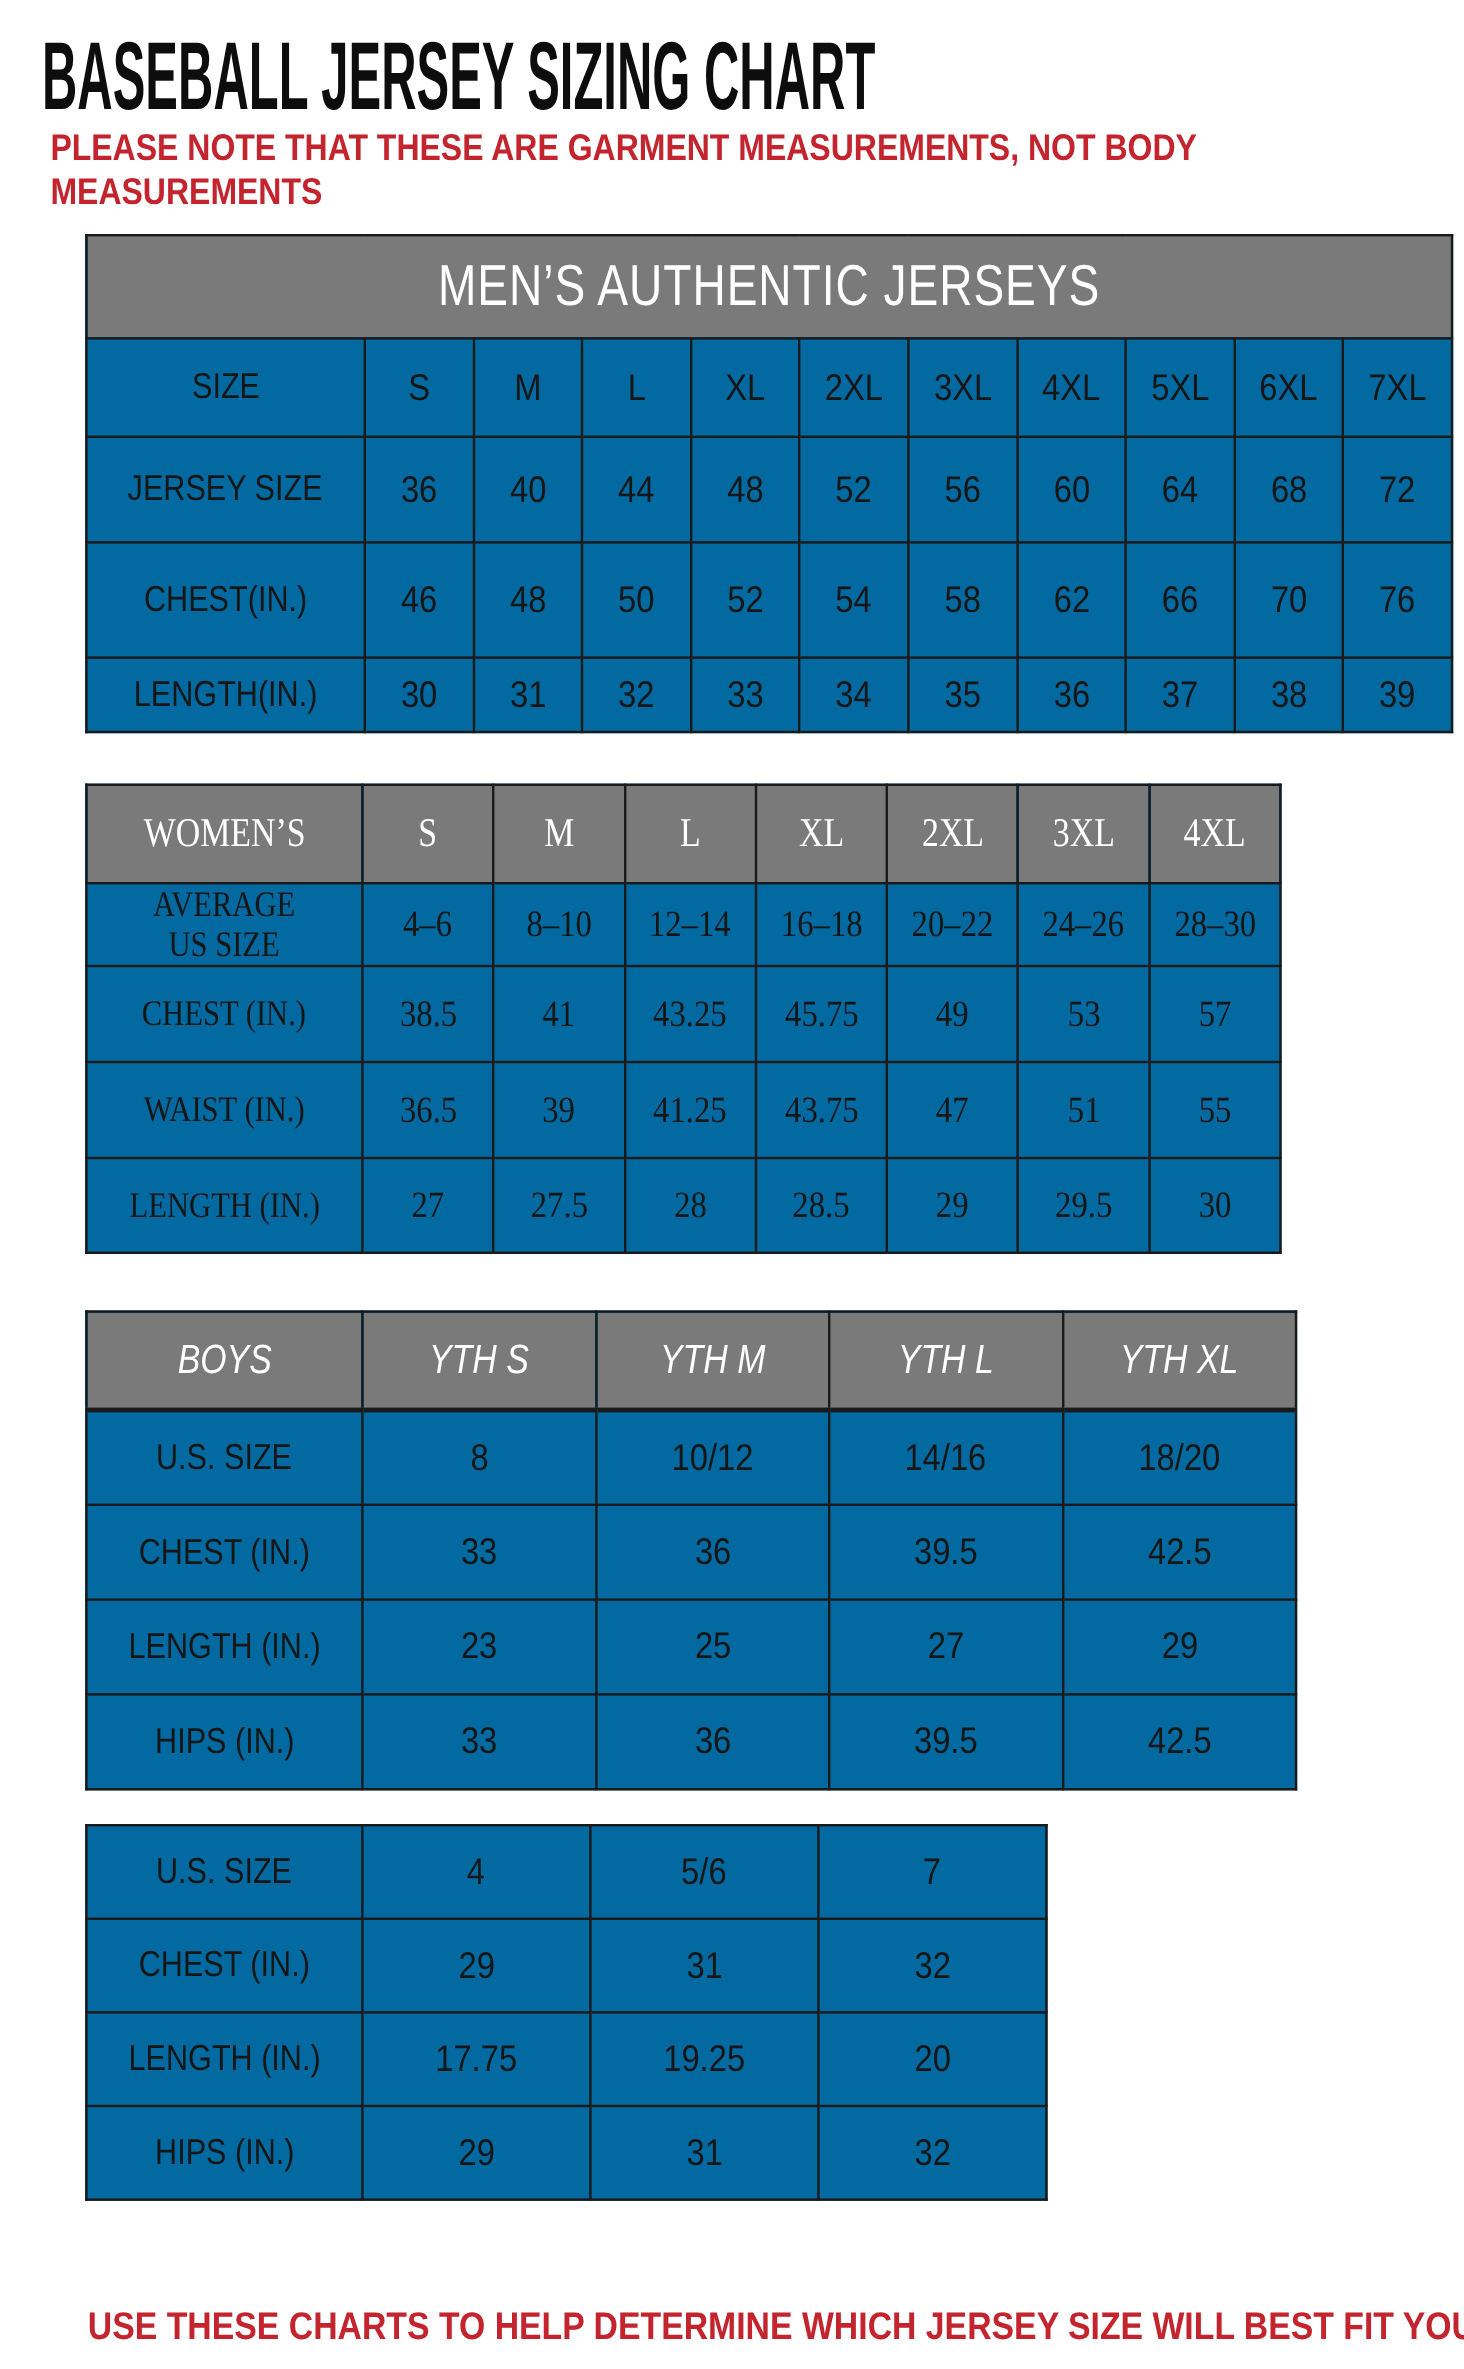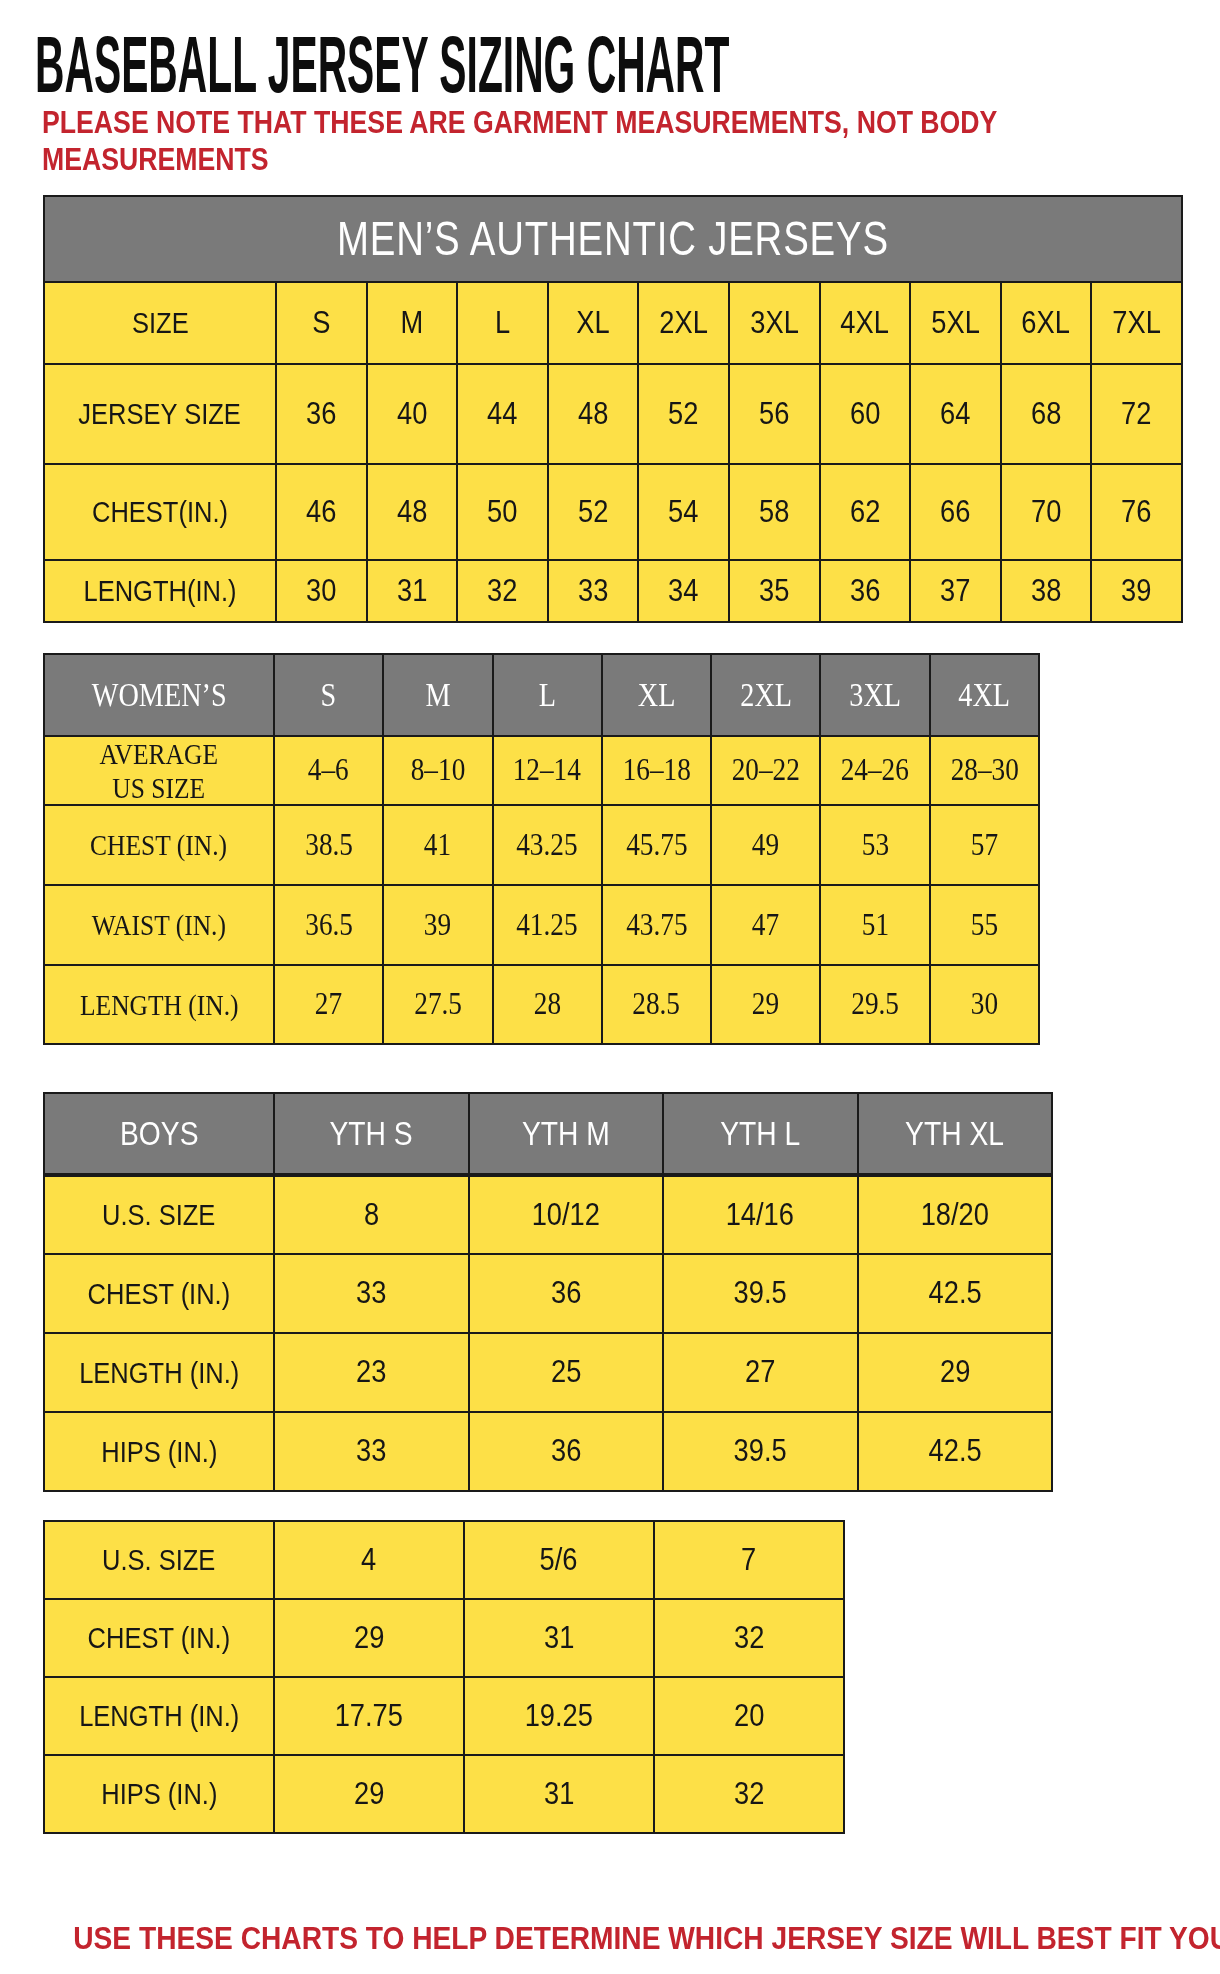--- a/index.html
+++ b/index.html
@@ -11,36 +11,36 @@
     position:absolute;left:35px;top:18px;
     font-size:68px;font-weight:700;color:#0d0d0d;white-space:nowrap;
     transform:scale(0.60,1.18);transform-origin:left top;letter-spacing:0px;
   }
   .note{
     position:absolute;left:42px;top:104px;
     font-size:31px;font-weight:700;color:#c3242e;line-height:37px;
     white-space:pre-line;transform:scaleX(0.86);transform-origin:left top;
   }
   table{
-    position:absolute;border-collapse:collapse;table-layout:fixed;background:#fde047;
+    position:absolute;border-collapse:collapse;table-layout:fixed;background:#0369a1;margin-left:28px;
   }
   td{
     border:2px solid #1a1a1a;text-align:center;vertical-align:middle;
     padding:0;overflow:hidden;
   }
   .cx{
     display:inline-block;transform:scaleX(0.88);transform-origin:center;
     font-size:31px;color:#161616;line-height:1.12;white-space:pre-line;
   }
   .lbl .cx{transform:scaleX(0.85);font-size:30px;}
   .gh{background:#7a7a7a;}
   .gh .cx{color:#ffffff;font-size:34px;transform:scaleX(0.83);}
   .banner-cell{background:#7a7a7a;}
   .banner-cell .cx{color:#ffffff;font-size:48px;letter-spacing:1px;transform:scaleX(0.80);}
-  .thickb td{border-bottom-width:4px;}
+  .thickb td{border-bottom-width:4px;font-style:italic;}
   #mens-table{left:43px;top:195px;width:1140px;}
   #womens-table{left:43px;top:653px;width:997px;font-family:Liberation Serif, serif;}
   #boys-table{left:43px;top:1092px;width:1010px;}
   #preschool-table{left:43px;top:1520px;width:802px;}
   .footer{
     position:absolute;left:0;top:1920px;width:1220px;text-align:center;
     font-size:32px;font-weight:700;color:#c3242e;
     transform:scaleX(0.88);transform-origin:center top;white-space:nowrap;
   }
 </style>
@@ -75,21 +75,21 @@
     <td><span class="cx">M</span></td>
     <td><span class="cx">L</span></td>
     <td><span class="cx">XL</span></td>
     <td><span class="cx">2XL</span></td>
     <td><span class="cx">3XL</span></td>
     <td><span class="cx">4XL</span></td>
     <td><span class="cx">5XL</span></td>
     <td><span class="cx">6XL</span></td>
     <td><span class="cx">7XL</span></td>
   </tr>
-  <tr style="height:100px">
+  <tr style="height:88px">
     <td class="lbl"><span class="cx">JERSEY SIZE</span></td>
     <td><span class="cx">36</span></td>
     <td><span class="cx">40</span></td>
     <td><span class="cx">44</span></td>
     <td><span class="cx">48</span></td>
     <td><span class="cx">52</span></td>
     <td><span class="cx">56</span></td>
     <td><span class="cx">60</span></td>
     <td><span class="cx">64</span></td>
     <td><span class="cx">68</span></td>

